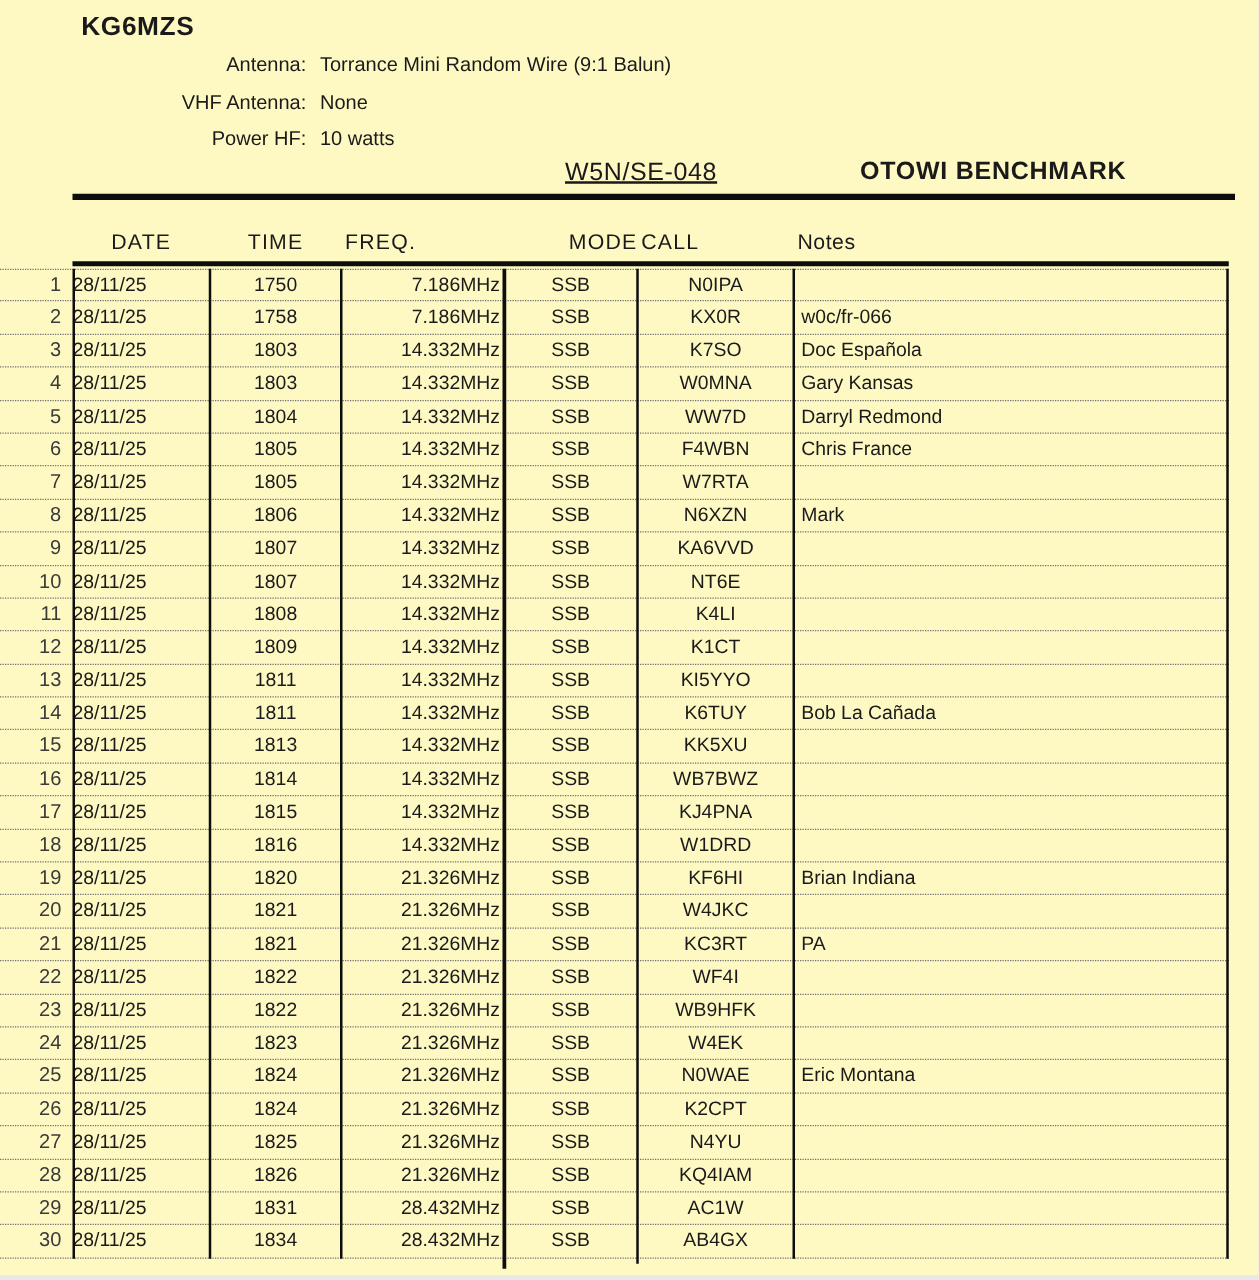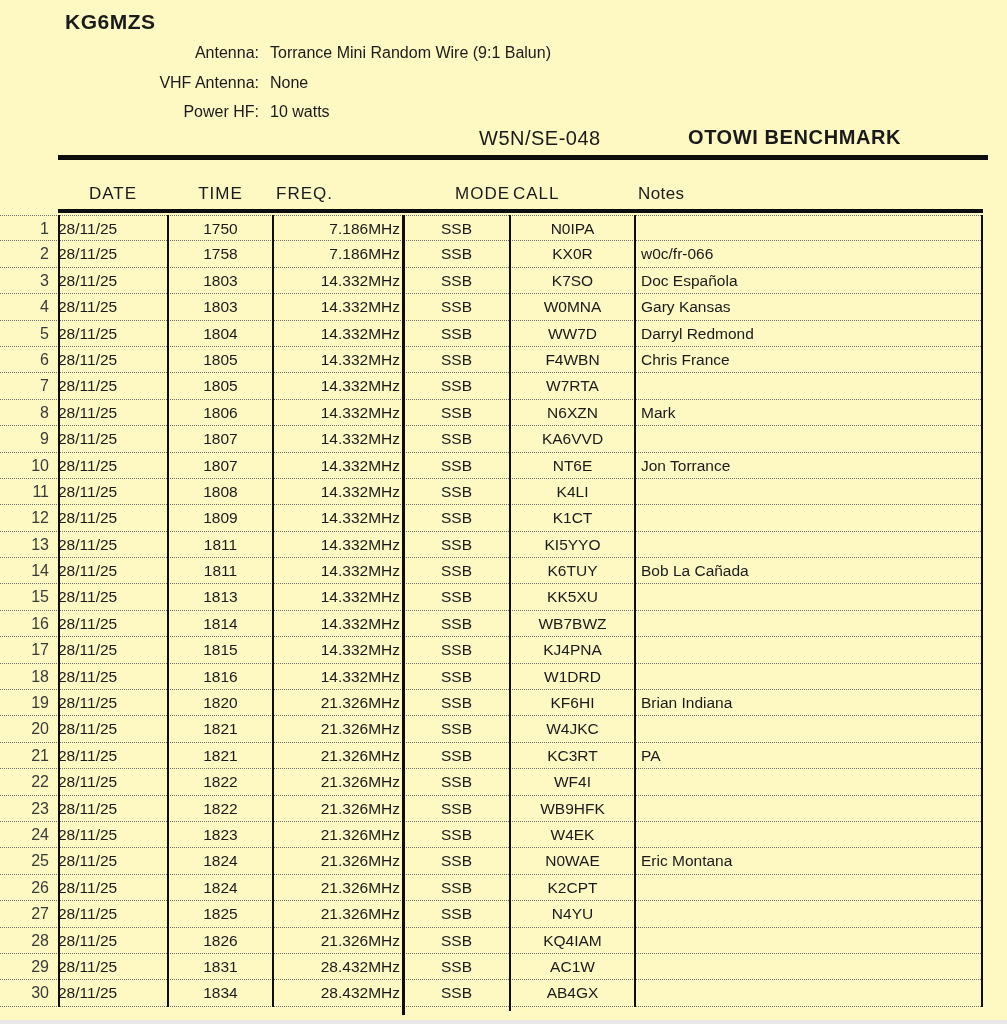--- a/index.html
+++ b/index.html
@@ -10,25 +10,25 @@
     font-family:"Liberation Sans", sans-serif;
     color:#1a1a1a;
     overflow:hidden;
   }
   
   .callsign{
     position:absolute;left:65px;top:10px;
     font-size:21px;font-weight:bold;letter-spacing:.5px;
   }
   .info-row{position:absolute;left:0;font-size:16px;white-space:nowrap;}
-  .info-label{display:inline-block;width:245px;text-align:right;padding-left:14px;}
+  .info-label{display:inline-block;width:245px;text-align:right;}
   .info-value{margin-left:11px;}
   .summit-ref{
-    position:absolute;left:479px;top:127px;
-    font-size:20px;letter-spacing:.5px;
+    position:absolute;left:452px;top:127px;
+    font-size:20px;letter-spacing:.5px;text-decoration:underline;
   }
   .summit-name{
     position:absolute;left:688px;top:126px;
     font-size:20px;font-weight:bold;letter-spacing:.6px;
   }
   .rule-top{
     position:absolute;left:58px;top:155px;width:930px;height:5px;
     background:#0d0d0d;
   }
   
@@ -203,21 +203,20 @@
     <div class="cell c-notes"></div>
   </div>
 
   <div class="log-row">
     <div class="cell c-num">10</div>
     <div class="cell c-date">28/11/25</div>
     <div class="cell c-time">1807</div>
     <div class="cell c-freq">14.332MHz</div>
     <div class="cell c-mode">SSB</div>
     <div class="cell c-call">NT6E</div>
-    <div class="cell c-notes">Jon Torrance</div>
   </div>
 
   <div class="log-row">
     <div class="cell c-num">11</div>
     <div class="cell c-date">28/11/25</div>
     <div class="cell c-time">1808</div>
     <div class="cell c-freq">14.332MHz</div>
     <div class="cell c-mode">SSB</div>
     <div class="cell c-call">K4LI</div>
     <div class="cell c-notes"></div>

